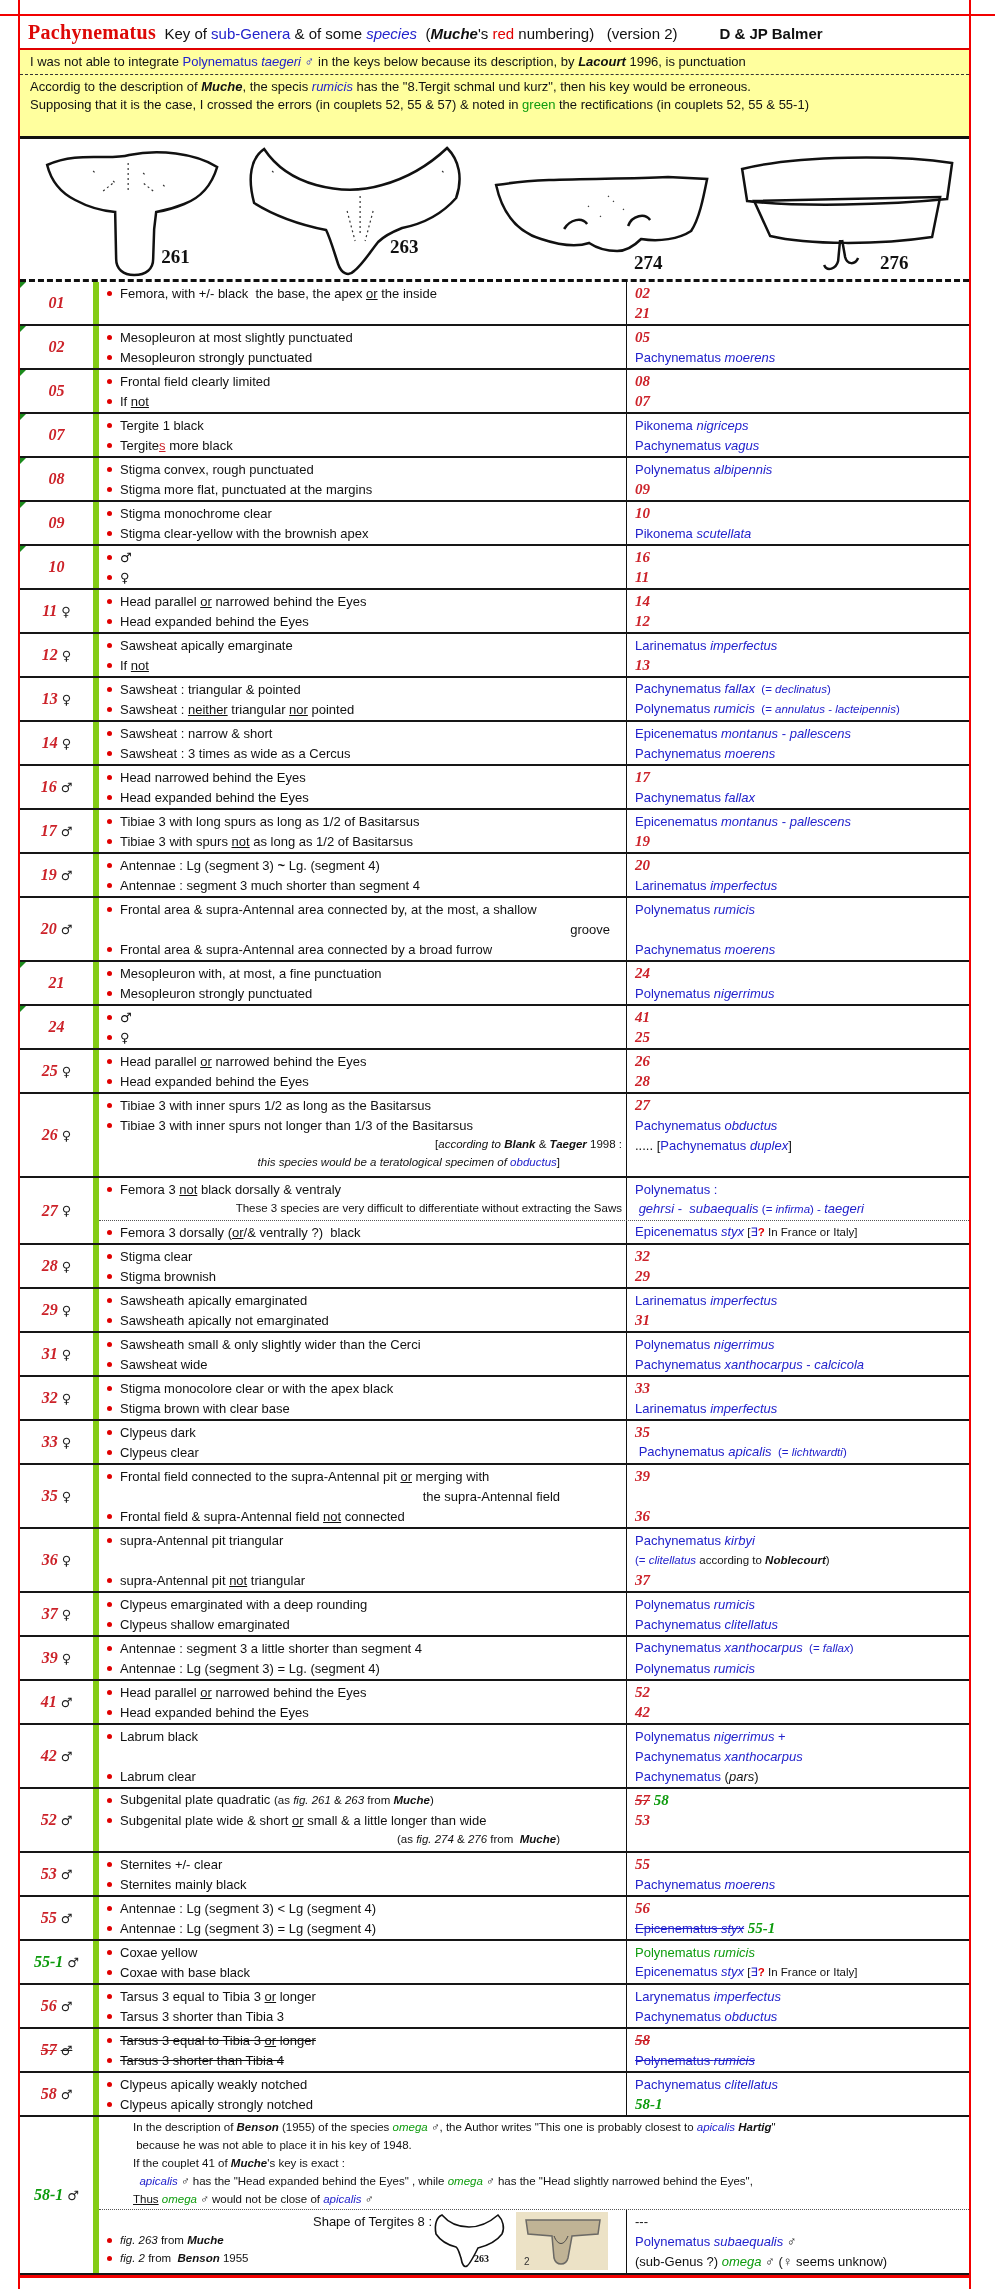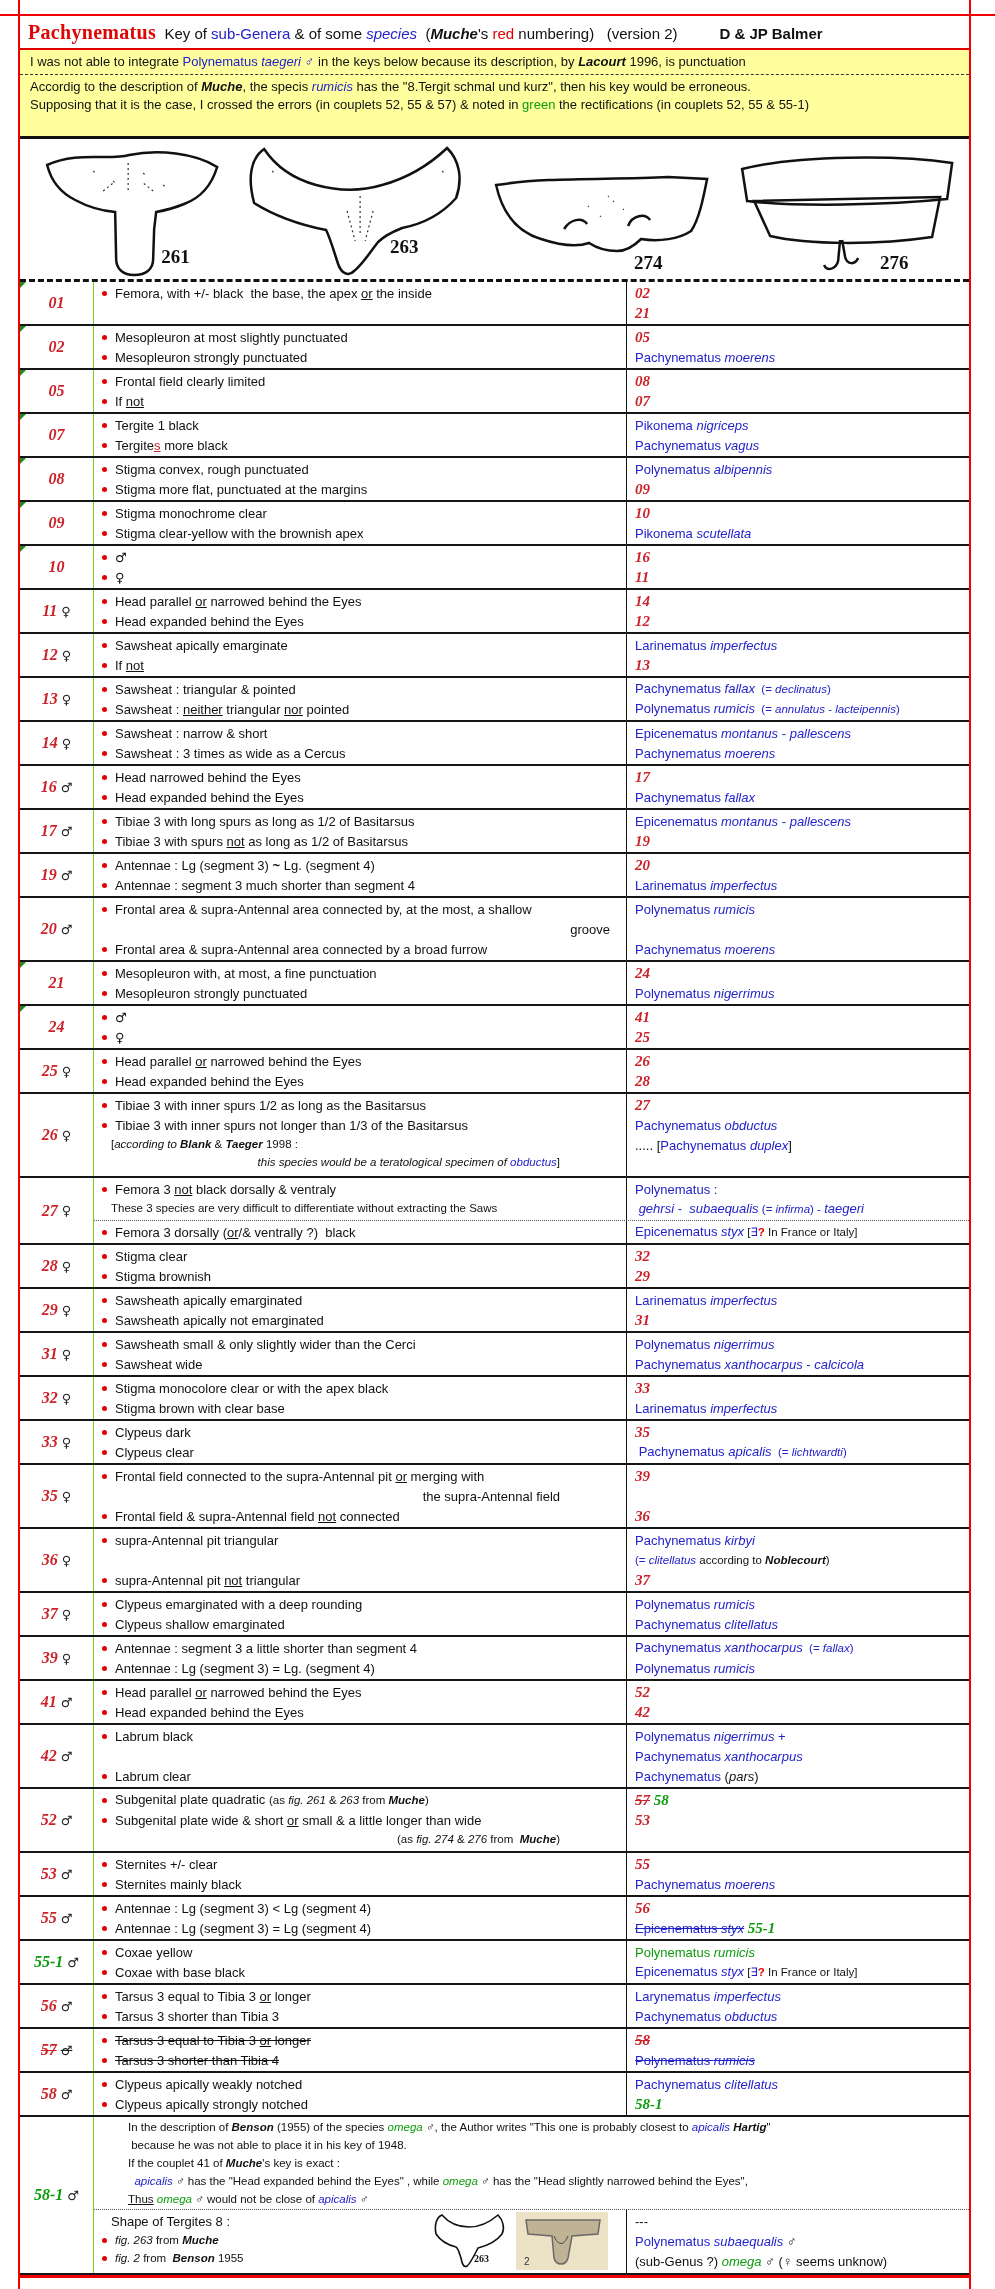--- a/index.html
+++ b/index.html
@@ -21,39 +21,39 @@
   .note1{padding:4px 10px 5px 10px;border-bottom:1px dashed #333;}
   .note2{padding:3px 10px 22px 10px;line-height:18px;}
 
   
   .figbox{display:flex;align-items:flex-start;padding:2px 4px 0 6px;border-bottom:3px dashed #111;background:#fff;height:143px;box-sizing:border-box;justify-content:space-between;}
   .figbox svg{display:block;}
   .figlabel{font-family:"Liberation Serif",serif;font-weight:bold;font-size:19px;fill:#111;}
 
   
   .row{display:flex;border-bottom:2px solid #161616;}
-  .numcell{width:73px;flex:none;border-right:1px solid #84cc16;display:flex;align-items:center;justify-content:center;gap:4px;position:relative;background:#fff;}
+  .numcell{width:73px;flex:none;border-right:6px solid #84cc16;display:flex;align-items:center;justify-content:center;gap:4px;position:relative;background:#fff;}
   .cmark{position:absolute;top:0;left:0;width:0;height:0;border-top:6px solid #1c8a1c;border-right:6px solid transparent;}
   .num{font-family:"Liberation Serif",serif;font-weight:bold;font-style:italic;font-size:16px;color:#cc2229;}
   .num.green{color:#0d9b0d;}
   .num.rstrike{text-decoration:line-through;}
   .sexsym{font-family:"DejaVu Sans",sans-serif;font-size:13px;color:#222;}
   .struckrow .sexsym,.struckrow .desc .ltxt{text-decoration:line-through;}
   .rowbody{flex:1;display:flex;flex-direction:column;}
   .sub{display:flex;flex:1;}
   .sub + .sub{border-top:1px dotted #555;}
   .desc{flex:1;border-right:1px solid #111;padding:1px 4px 1px 3px;min-width:0;}
   .sub.full .desc{border-right:none;margin-left:31px;}
   .res{width:330px;flex:none;padding:1px 4px 1px 8px;}
   .line{display:flex;align-items:center;min-height:20px;line-height:15px;}
   .line.small{min-height:18px;}
   .line .ltxt{white-space:pre-wrap;}
   .line.a-r{justify-content:flex-end;padding-right:12px;}
   .line.a-r2{justify-content:flex-end;padding-right:62px;}
-  .line.a-i{padding-left:14px;}
+  .line.a-i{padding-left:14px;justify-content:flex-end;}
   .bullet{width:5px;height:5px;border-radius:50%;background:#e00000;margin:0 8px 0 5px;flex:none;}
   .desc.withfigs{display:flex;}
   .desc.withfigs .linesblock{flex:1;}
   .minifigs{display:flex;align-items:flex-end;gap:8px;padding:1px 14px 2px 0;}
   .scan{background:#ece2c6;width:92px;height:58px;position:relative;flex:none;}
   .scanlabel{position:absolute;left:8px;bottom:3px;font-size:10px;color:#333;}
 
   
   span[class^="st-"]{white-space:pre-wrap;}
   .st-n{}

